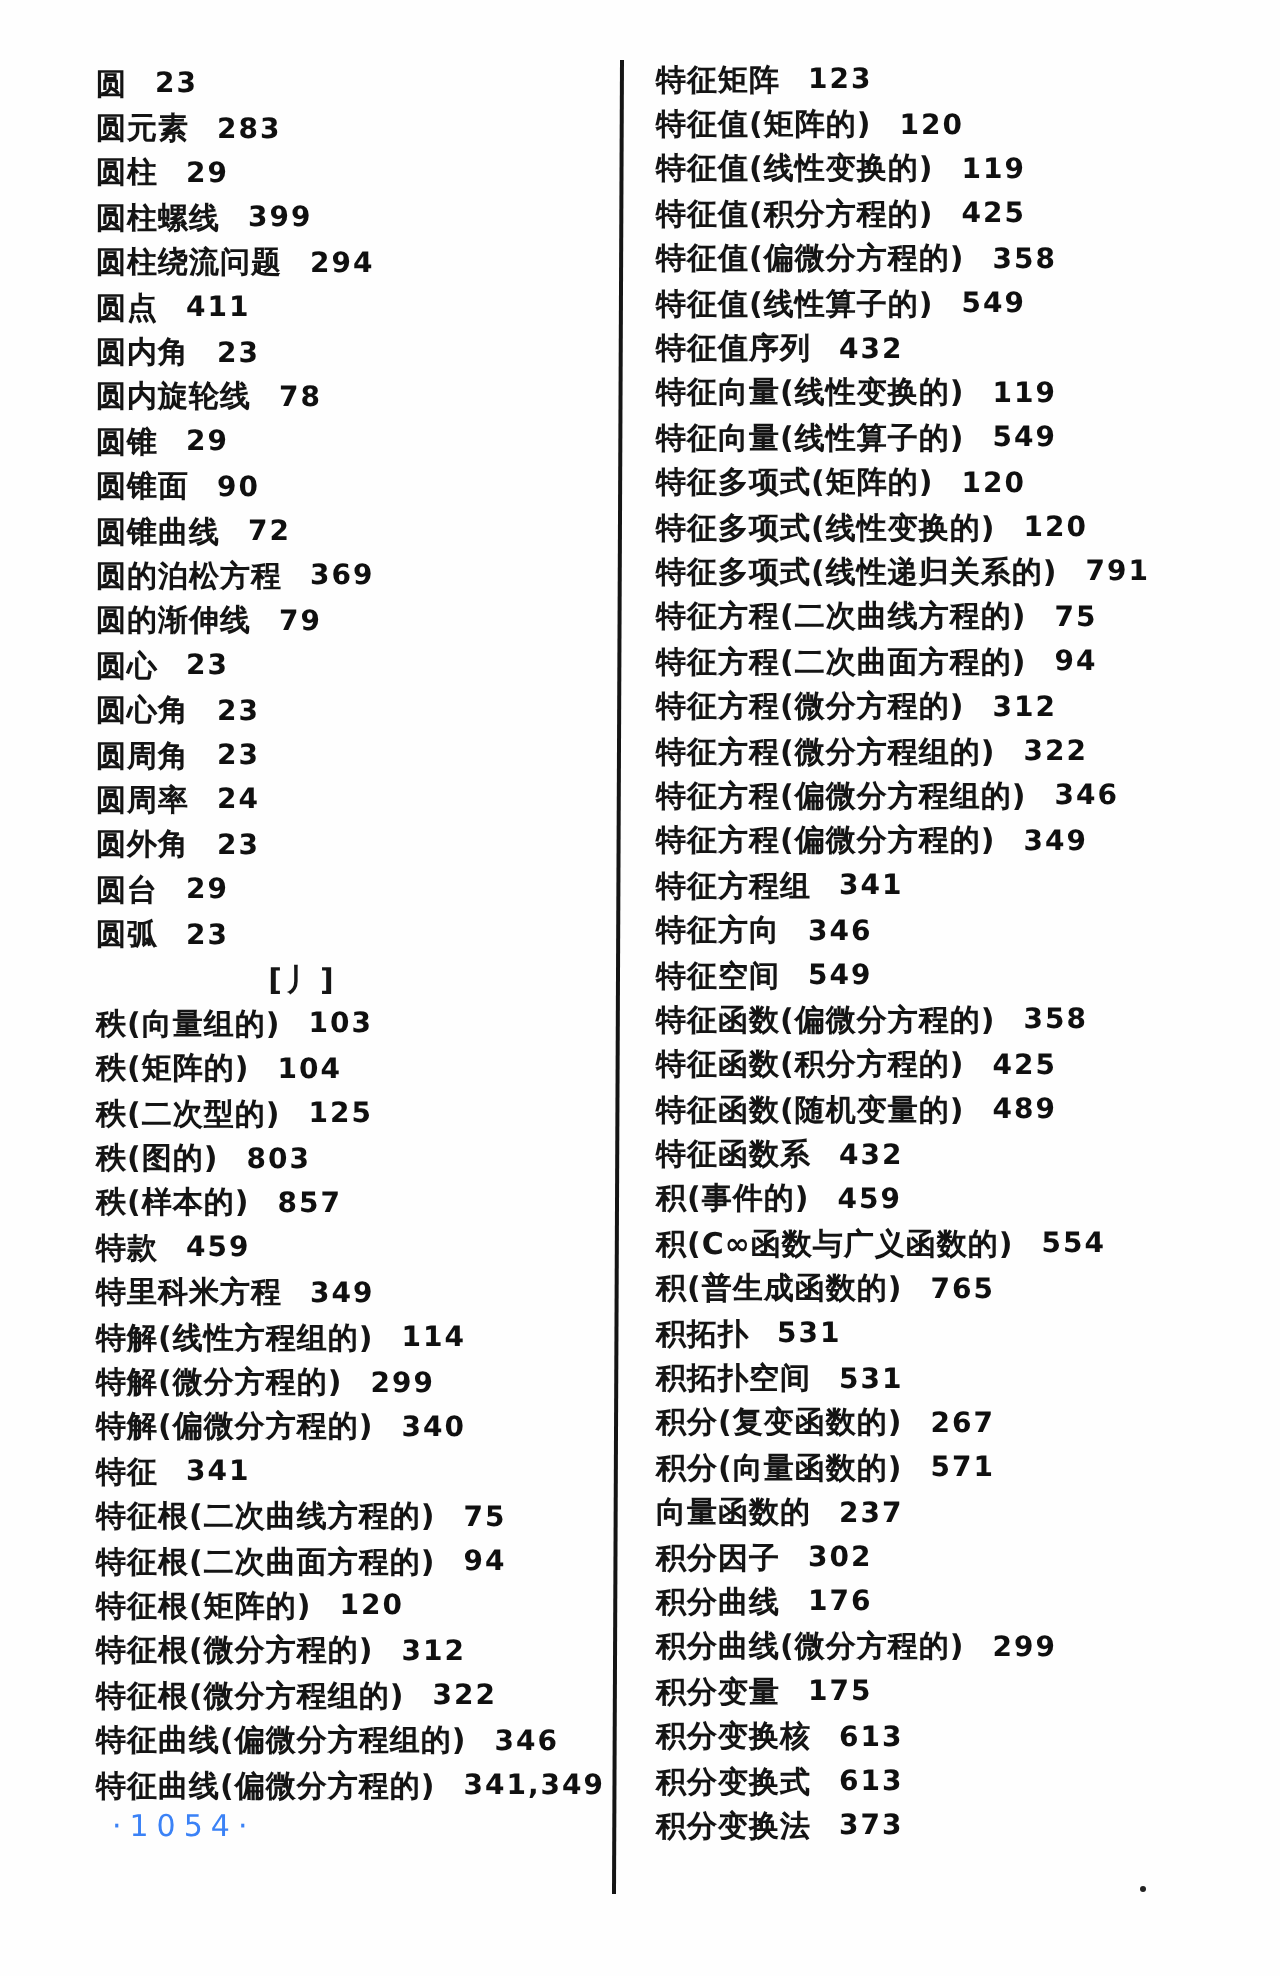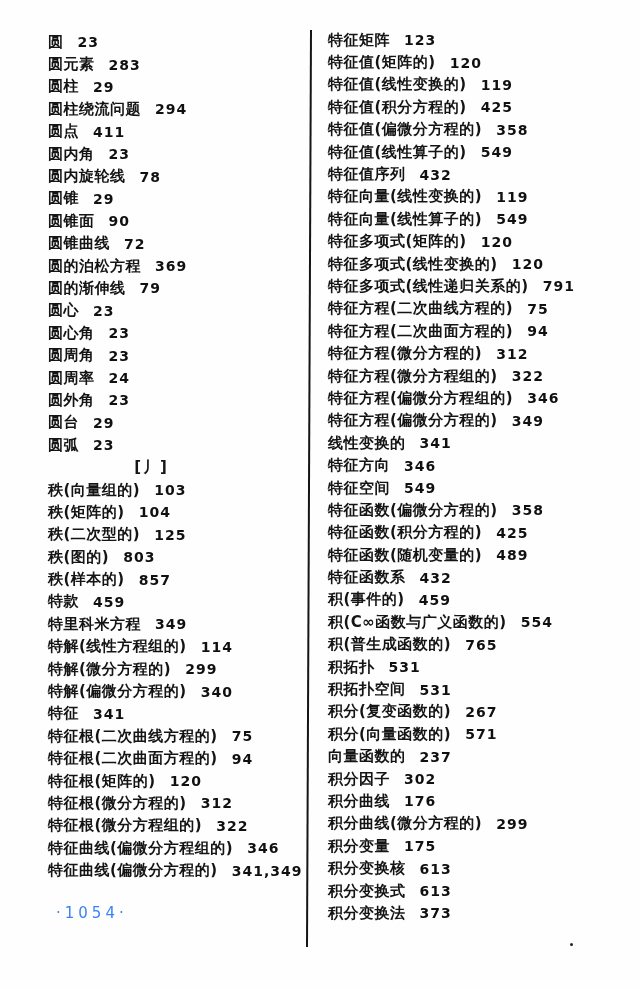--- a/index.html
+++ b/index.html
@@ -71,20 +71,24 @@
       </div>
       <div class="row">
         <span class="term">圆元素</span>
         <span class="pages">283</span>
       </div>
       <div class="row">
         <span class="term">圆柱</span>
         <span class="pages">29</span>
       </div>
       <div class="row">
+        <span class="term">圆柱螺线</span>
+        <span class="pages">399</span>
+      </div>
+      <div class="row">
         <span class="term">圆柱绕流问题</span>
         <span class="pages">294</span>
       </div>
       <div class="row">
         <span class="term">圆点</span>
         <span class="pages">411</span>
       </div>
       <div class="row">
         <span class="term">圆内角</span>
         <span class="pages">23</span>
@@ -285,21 +289,21 @@
       </div>
       <div class="row">
         <span class="term">特征方程(偏微分方程组的)</span>
         <span class="pages">346</span>
       </div>
       <div class="row">
         <span class="term">特征方程(偏微分方程的)</span>
         <span class="pages">349</span>
       </div>
       <div class="row">
-        <span class="term">线性变换的</span>
+        <span class="term">特征方程组</span>
         <span class="pages">341</span>
       </div>
       <div class="row">
         <span class="term">特征方向</span>
         <span class="pages">346</span>
       </div>
       <div class="row">
         <span class="term">特征空间</span>
         <span class="pages">549</span>
       </div>

